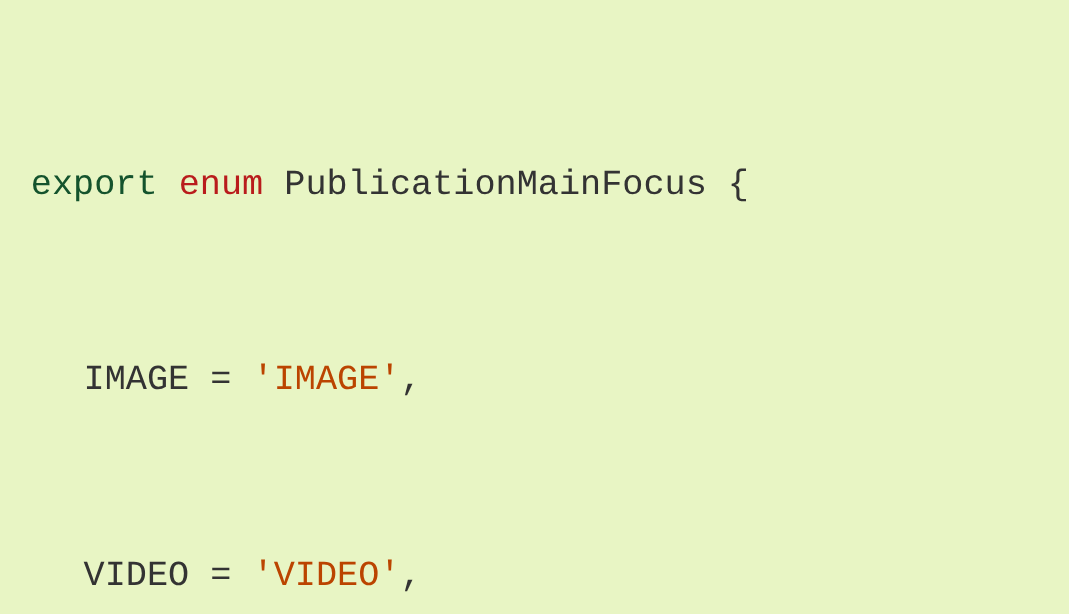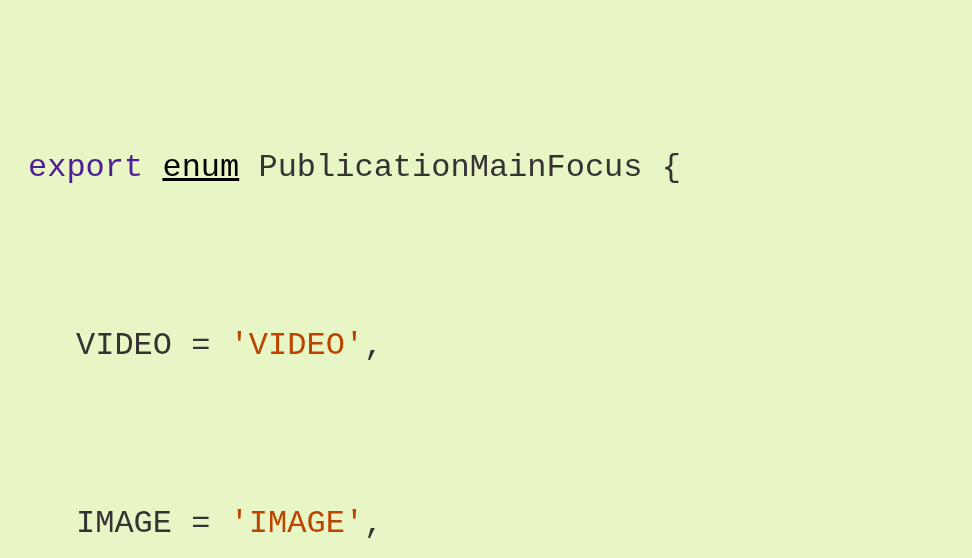--- a/index.html
+++ b/index.html
@@ -15,25 +15,24 @@
       padding: 20px 28px;
       color: #333;
       width: 972px;
       height: 558px;
       overflow: hidden;
     }
     .code-block {
       white-space: pre;
     }
     .keyword-export {
-      color: #4c1d95;
+      color: #14532d;
     }
     .keyword-enum {
-      color: #000000;
-      text-decoration: underline;
+      color: #b91c1c;
     }
     .enum-name {
       color: #333;
       font-family: Liberation Mono, monospace;
     }
     .brace {
       color: #333;
     }
     .member-name {
       color: #333;
@@ -52,21 +51,21 @@
     }
     .indent {
       padding-left: 48px;
     }
   </style>
 </head>
 <body>
 
 <div class="code-block">
   <span class="line"><span class="keyword-export">export</span> <span class="keyword-enum">enum</span> <span class="enum-name">PublicationMainFocus</span> <span class="brace">{</span></span>
+  <span class="line indent"><span class="member-name">IMAGE</span><span class="equals"> = </span><span class="string">'IMAGE'</span><span class="comma">,</span></span>
   <span class="line indent"><span class="member-name">VIDEO</span><span class="equals"> = </span><span class="string">'VIDEO'</span><span class="comma">,</span></span>
-  <span class="line indent"><span class="member-name">IMAGE</span><span class="equals"> = </span><span class="string">'IMAGE'</span><span class="comma">,</span></span>
   
   
   
   
   
   
 </div>
 
 </body></html>

